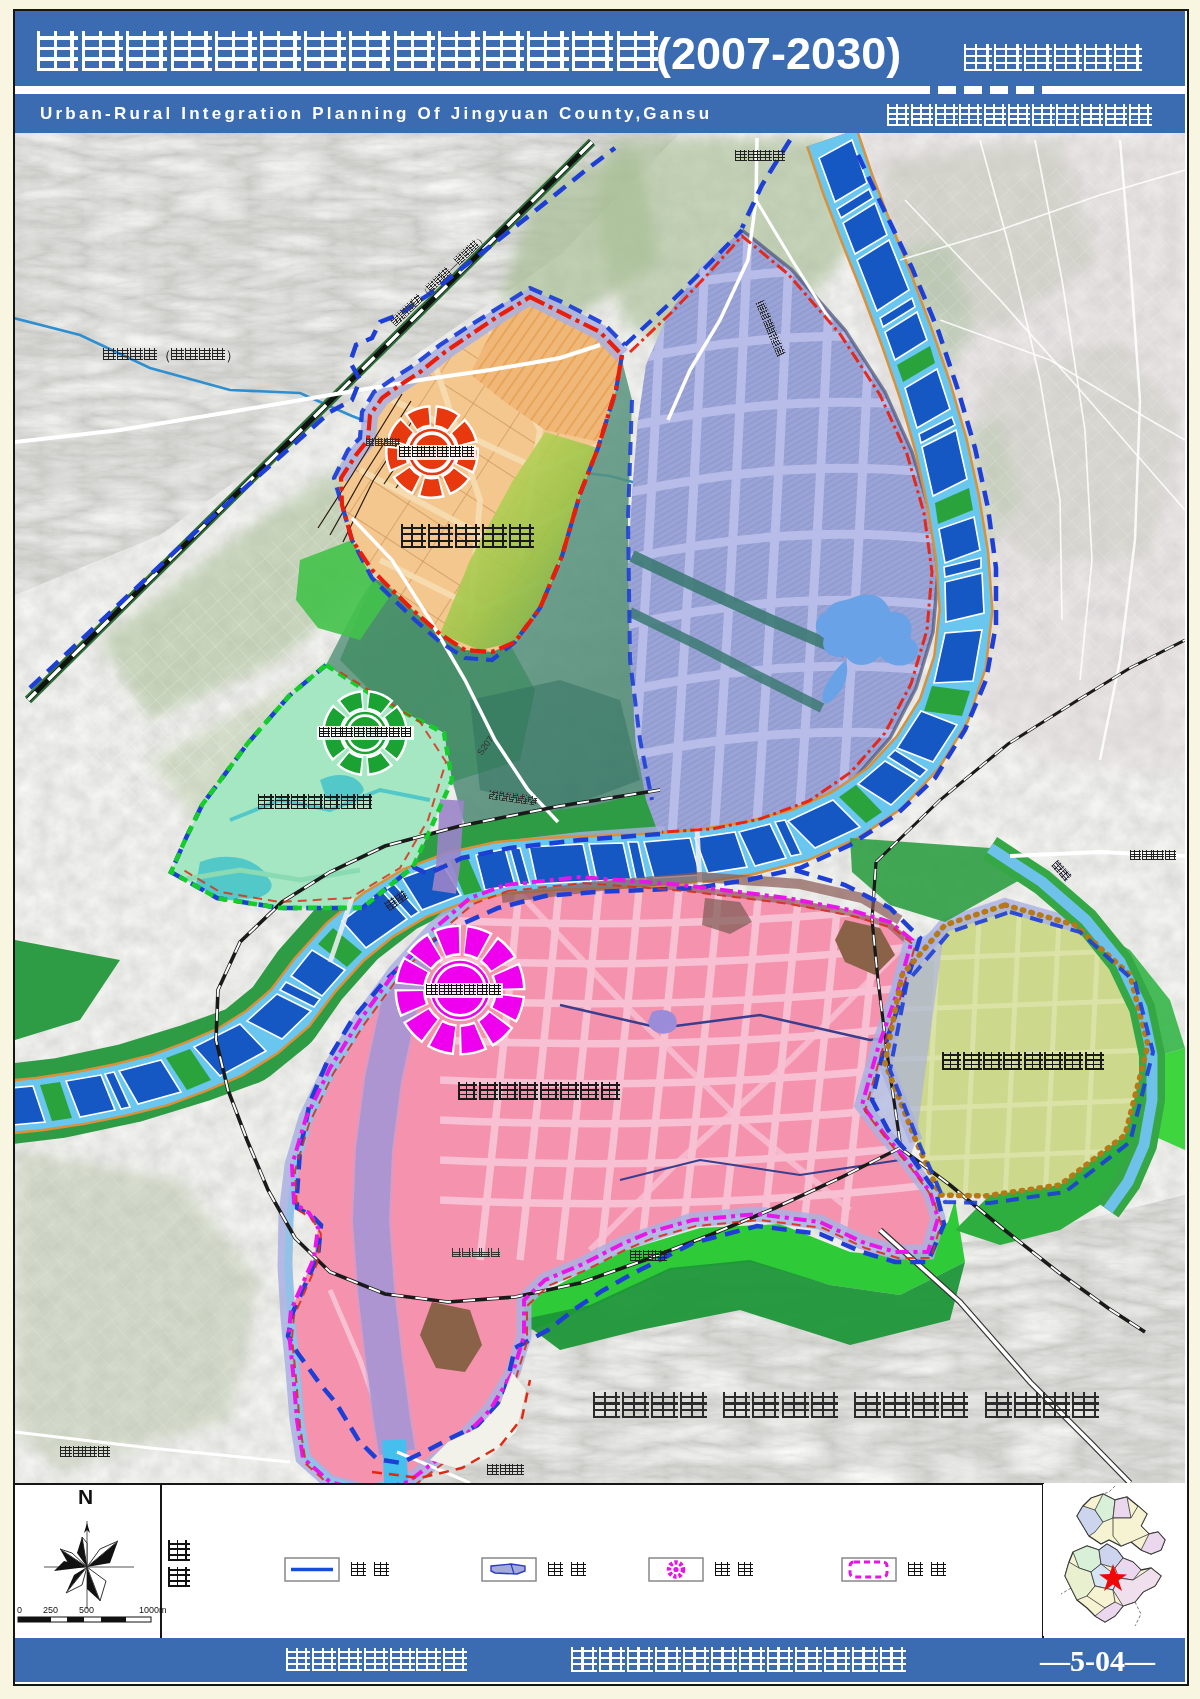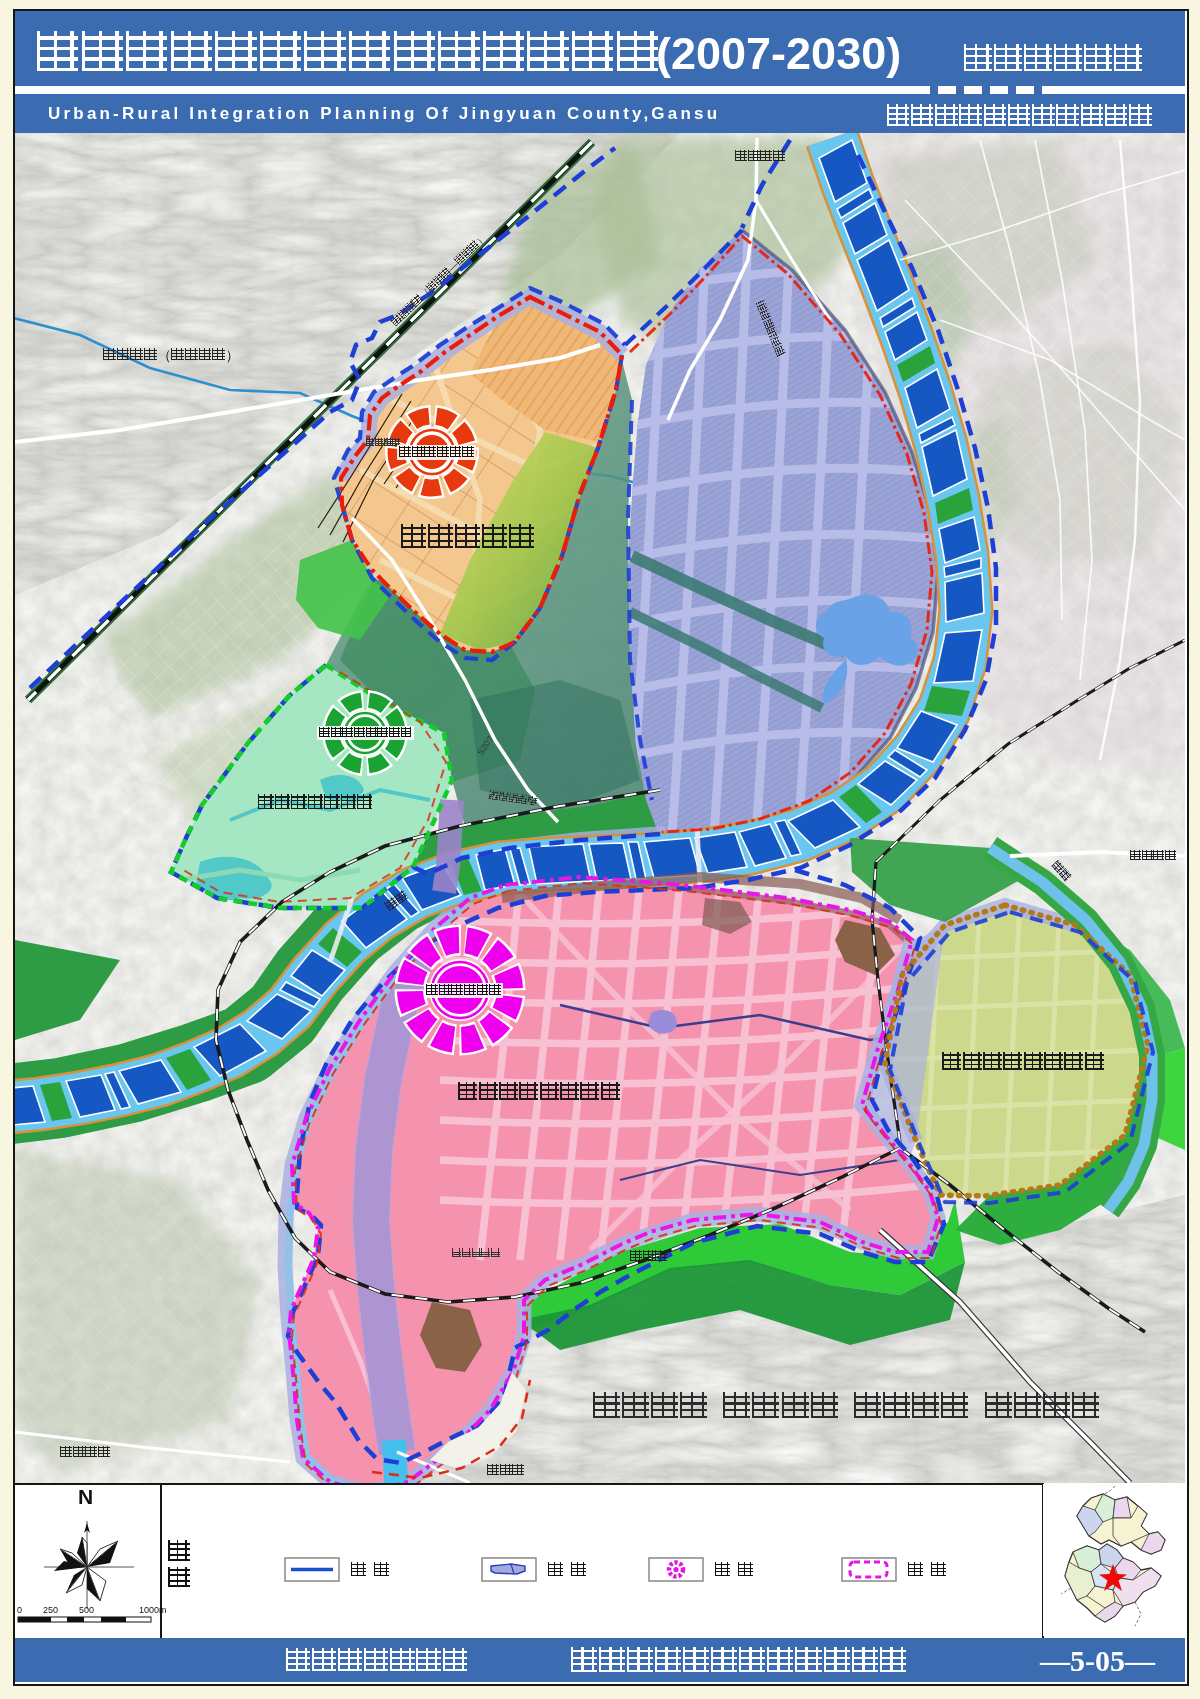--- a/index.html
+++ b/index.html
@@ -10,21 +10,21 @@
 .sp{display:inline-block;width:.48em;height:.1em;}
 </style></head><body>
 <div class="abs" style="left:13px;top:9px;width:1172px;height:1673px;border:2px solid #161616;background:#fff;"></div>
 <div class="abs" style="left:15px;top:11px;width:1170px;height:75px;background:#3b6bb1;"></div>
 <div class="abs" style="left:15px;top:94px;width:1170px;height:39px;background:#3b6bb1;"></div>
 <div class="abs" style="left:15px;top:86px;width:1170px;height:8px;background:#fff;"></div>
 <div class="abs" style="left:930px;top:86px;width:112px;height:8px;background:repeating-linear-gradient(90deg,#3b6bb1 0 8px,#fff 8px 26px);"></div>
 <div class="lb" style="left:36px;top:31px;font-size:46px;--c:#fff;color:#fff;font-weight:bold;"><i class="g"></i><i class="g"></i><i class="g"></i><i class="g"></i><i class="g"></i><i class="g"></i><i class="g"></i><i class="g"></i><i class="g"></i><i class="g"></i><i class="g"></i><i class="g"></i><i class="g"></i><i class="g"></i></div>
 <div class="lb" style="left:656px;top:31px;font-size:45px;color:#fff;font-weight:bold;">(2007-2030)</div>
 <div class="lb" style="left:963px;top:44px;font-size:31px;--c:#fff;color:#fff;font-weight:bold;letter-spacing:4px;"><i class="g"></i><i class="g"></i><i class="g"></i><i class="g"></i><i class="g"></i><i class="g"></i></div>
-<div class="lb" style="left:48px;top:105px;font-size:17px;color:#fff;letter-spacing:3.2px;font-weight:bold;">Urban-Rural Integration Planning Of Jingyuan County,Gansu</div>
+<div class="lb" style="left:40px;top:105px;font-size:17px;color:#fff;letter-spacing:3.2px;font-weight:bold;">Urban-Rural Integration Planning Of Jingyuan County,Gansu</div>
 <div class="lb" style="left:886px;top:104px;font-size:25px;--c:#fff;color:#fff;font-weight:bold;letter-spacing:1.5px;"><i class="g"></i><i class="g"></i><i class="g"></i><i class="g"></i><i class="g"></i><i class="g"></i><i class="g"></i><i class="g"></i><i class="g"></i><i class="g"></i><i class="g"></i></div>
 <svg class="abs" style="left:0;top:0" width="1200" height="1699" viewBox="0 0 1200 1699">
     <defs>
 <clipPath id="mapclip">
         <rect x="15" y="133" width="1170" height="1350"></rect>
       </clipPath>
 <clipPath id="mtUL">
         <path d="M15,133 L680,133 L560,255 L430,345 L300,435 L160,535 L15,595 Z"></path>
       </clipPath>
 <clipPath id="mtBR">
@@ -432,12 +432,12 @@
 <path d="M48,88 L58,80 L76,94 L70,106 L52,102 Z" fill="#d6e4f4" stroke="#333" stroke-width="0.8"></path>
 <path d="M90,96 L108,84 L118,92 L112,102 L100,108 L92,118 L80,122 L70,106 L76,94 Z" fill="#f0e0ee" stroke="#333" stroke-width="0.8"></path>
 <path d="M52,102 L70,106 L72,118 L62,124 L44,112 Z" fill="#f6f3d2" stroke="#333" stroke-width="0.8"></path>
 <path d="M62,124 L72,118 L80,122 L72,132 L62,138 L52,132 Z" fill="#ecd8ee" stroke="#333" stroke-width="0.8"></path>
 <path d="M72,2 L66,8 L60,10 M28,104 L18,110 M92,118 L98,130 L92,142" fill="none" stroke="#555" stroke-width="0.8" stroke-dasharray="3 2"></path>
 <path d="M70,80 L73.5,90 L84,90.5 L75.5,96.5 L79,107 L70,100.5 L61,107 L64.5,96.5 L56,90.5 L66.5,90 Z" fill="#ee0808"></path>
 </svg>
 <div class="abs" style="left:15px;top:1638px;width:1170px;height:44px;background:#3b6bb1;"></div>
 <div class="lb" style="left:285px;top:1648px;font-size:27px;--c:#fff;color:#fff;font-weight:bold;letter-spacing:2px;"><i class="g"></i><i class="g"></i><i class="g"></i><i class="g"></i><i class="g"></i><i class="g"></i><i class="g"></i></div>
 <div class="lb" style="left:570px;top:1647px;font-size:29px;--c:#fff;color:#fff;font-weight:bold;letter-spacing:1px;"><i class="g"></i><i class="g"></i><i class="g"></i><i class="g"></i><i class="g"></i><i class="g"></i><i class="g"></i><i class="g"></i><i class="g"></i><i class="g"></i><i class="g"></i><i class="g"></i></div>
-<div class="lb" style="left:1040px;top:1646px;font-size:30px;color:#fff;font-weight:bold;font-family:'Liberation Serif',serif;">—5-05—</div>
+<div class="lb" style="left:1040px;top:1646px;font-size:30px;color:#fff;font-weight:bold;font-family:'Liberation Serif',serif;">—5-04—</div>
 </body></html>

